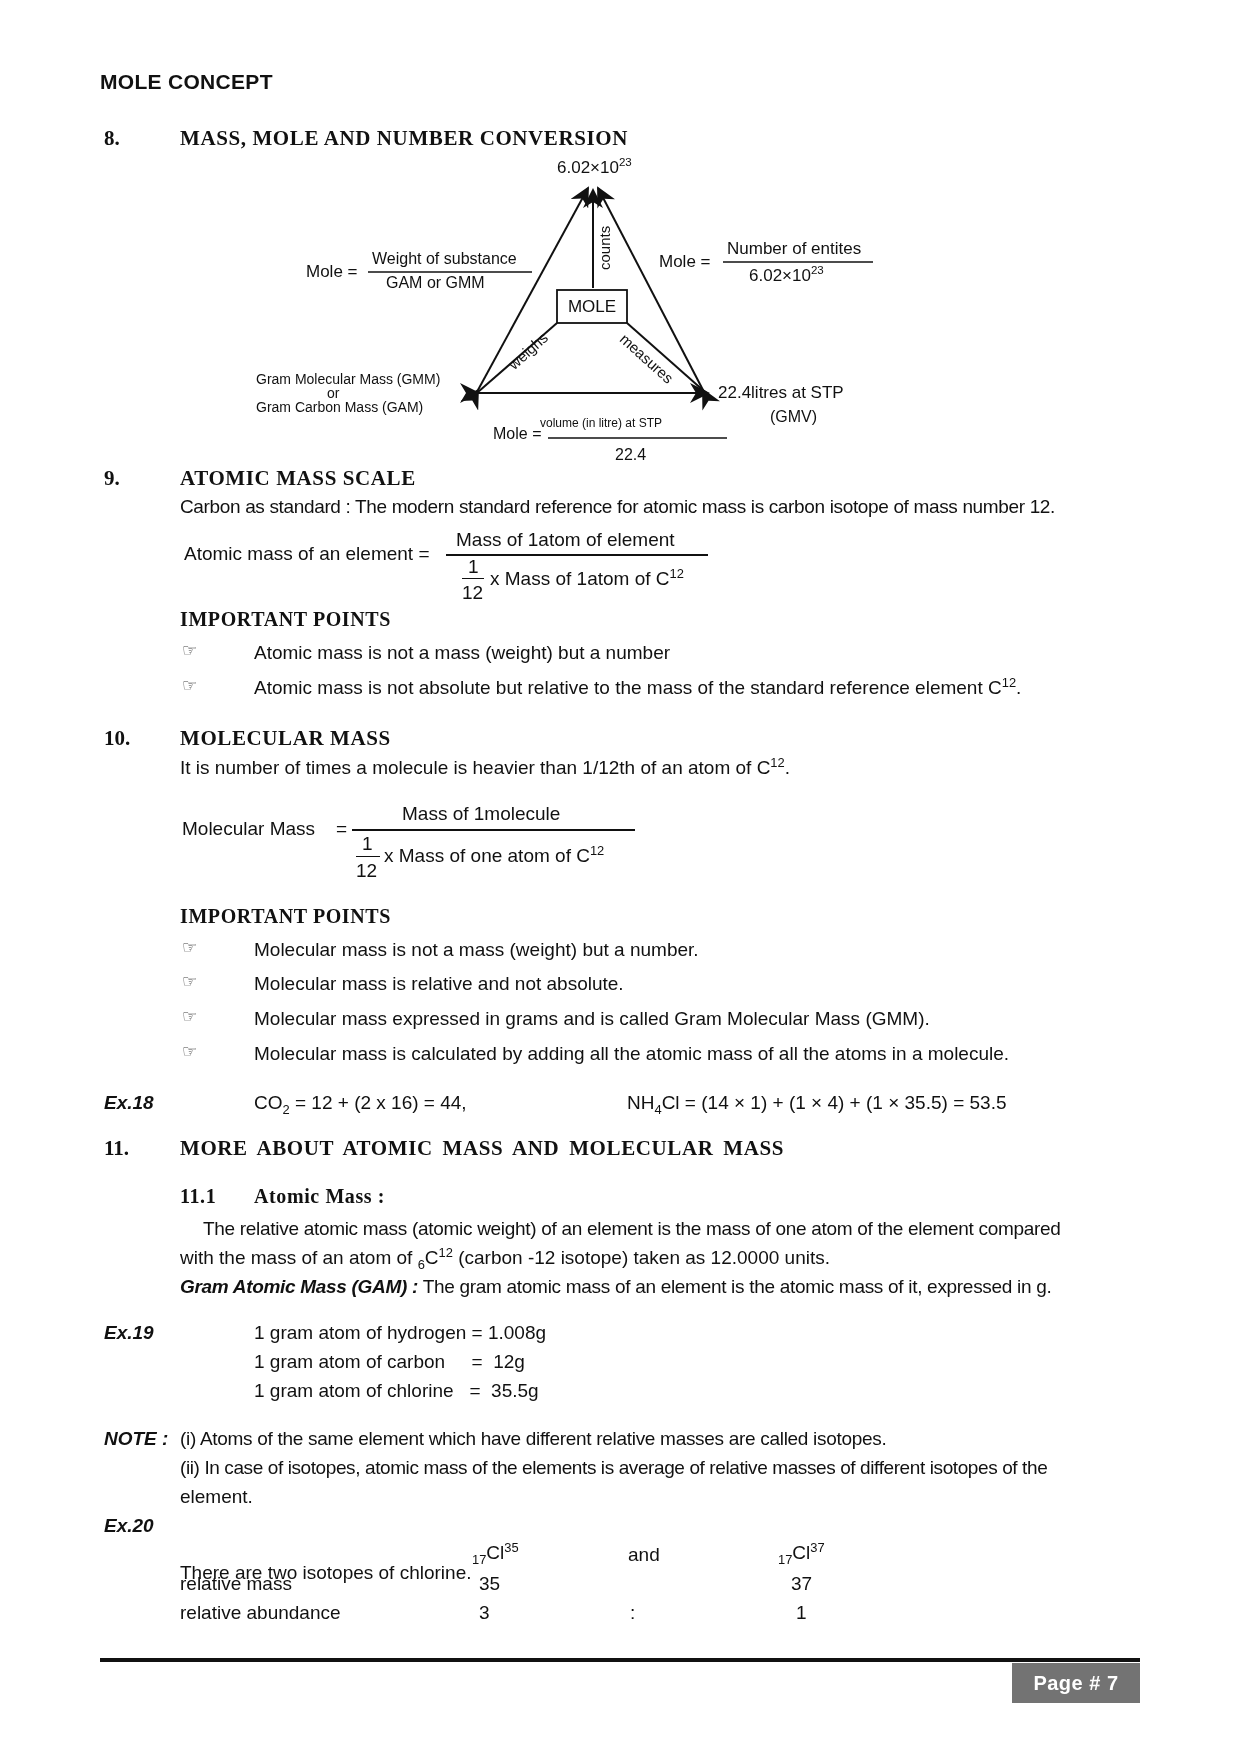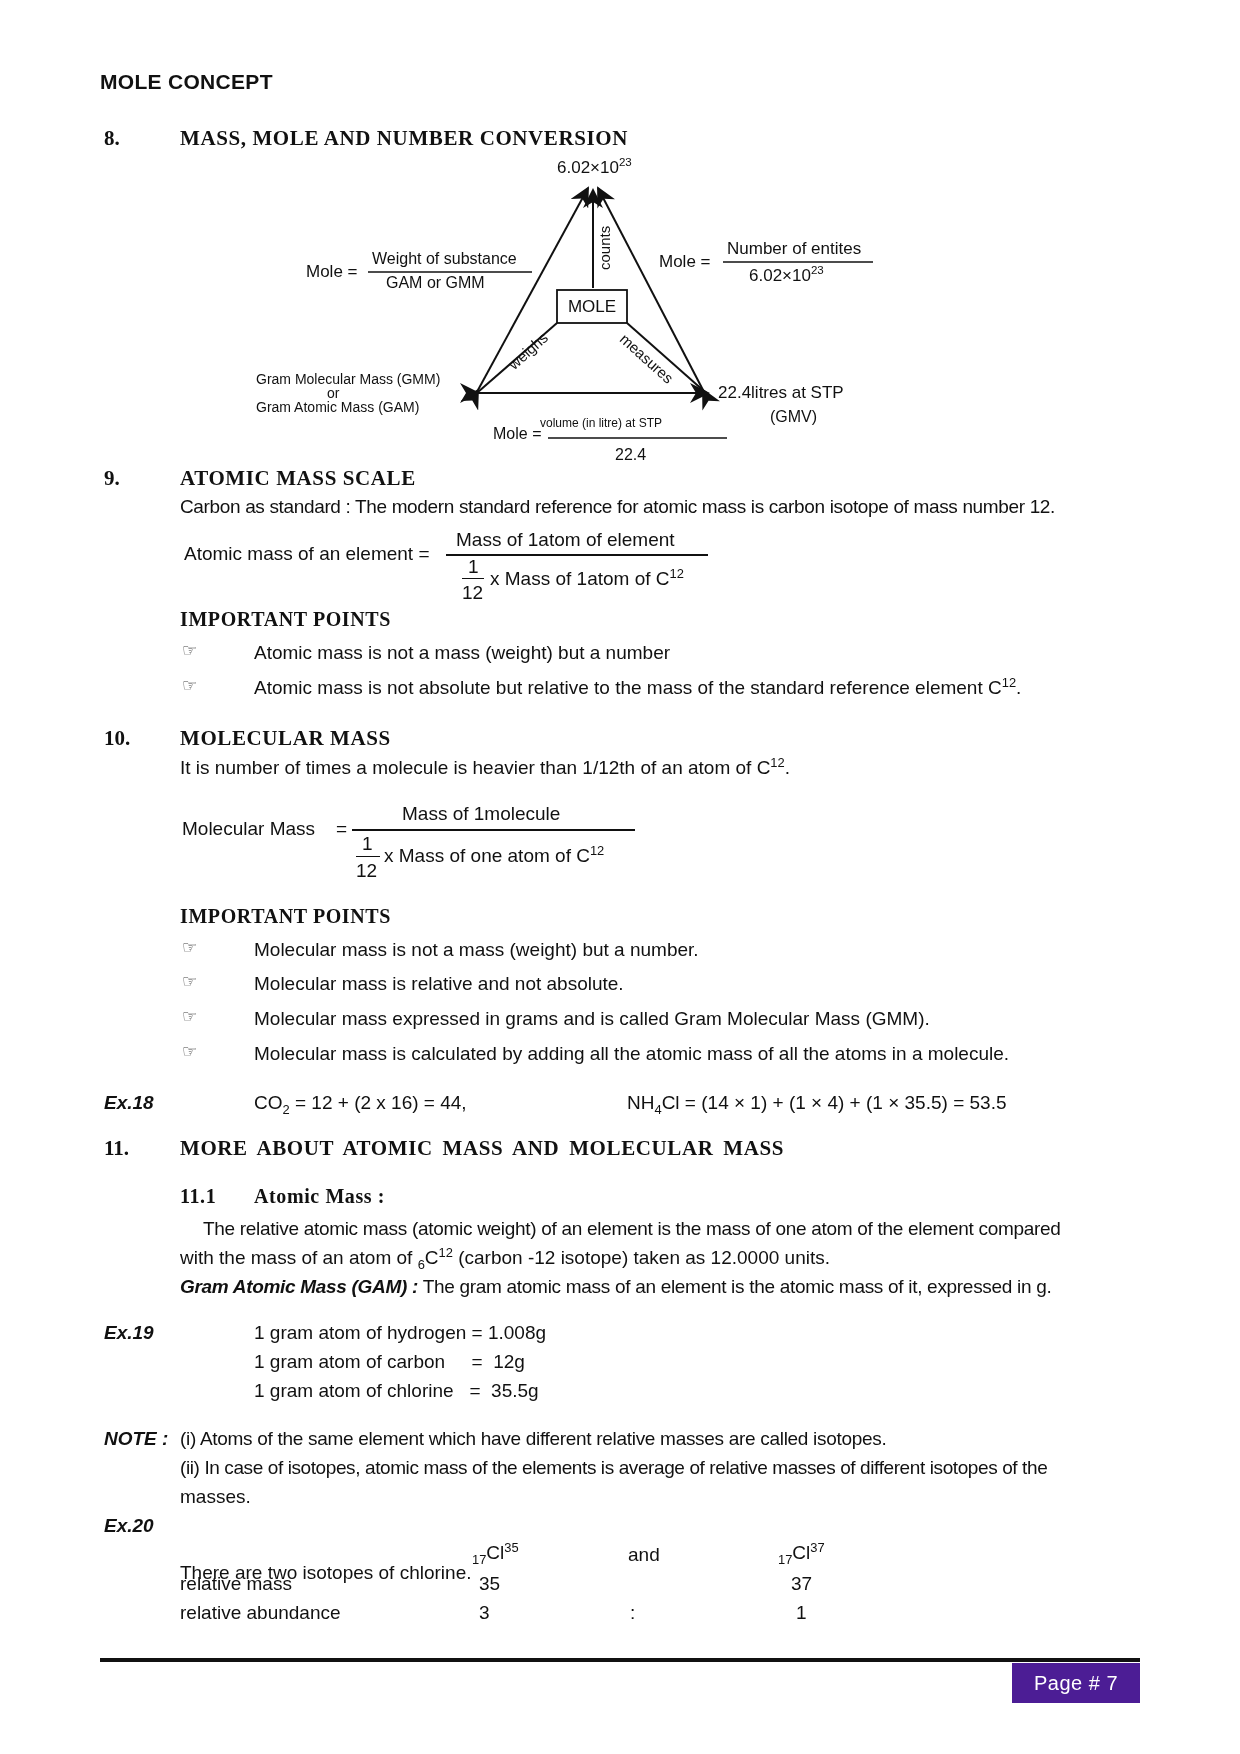--- a/index.html
+++ b/index.html
@@ -7,21 +7,21 @@
   .abs { position: absolute; white-space: nowrap; }
   .hdr { font-weight: bold; font-size: 21px; letter-spacing: 0.3px; }
   .sec-num { font-family: "Liberation Serif", serif; font-weight: bold; font-size: 21px; }
   .sec-title { font-family: "Liberation Serif", serif; font-weight: bold; font-size: 21px; letter-spacing: 0.6px; }
   .body { font-size: 19px; }
   .small { font-size: 15px; }
   .diag { font-size: 17px; }
   sup, sub { font-size: 68%; line-height: 0; }
   .bullet { font-size: 17px; color: #444; }
   .rule { position: absolute; left: 100px; width: 1040px; height: 4px; background: #111; top: 1658px; }
-  .page-box { position: absolute; left: 1012px; top: 1663px; width: 128px; height: 40px; background: #4c1d95; color: #fff; font-weight: normal; font-size: 20px; display: flex; align-items: center; justify-content: center; letter-spacing: 0.5px; }
+  .page-box { position: absolute; left: 1012px; top: 1663px; width: 128px; height: 40px; background: #737373; color: #fff; font-weight: bold; font-size: 20px; display: flex; align-items: center; justify-content: center; letter-spacing: 0.5px; }
   .bold { font-weight: bold; font-style: italic; }
 </style>
 </head>
 <body>
 
 <div class="abs hdr" style="left:100px; top:70px;">MOLE CONCEPT</div>
 
 <div class="abs sec-num" style="left:104px; top:126px;">8.</div>
 <div class="abs sec-title" style="left:180px; top:126px;">MASS, MOLE AND NUMBER CONVERSION</div>
 
@@ -61,21 +61,21 @@
 <div class="abs small" style="left:372px; top:250px; font-size:16px;">Weight of substance</div>
 <div class="abs small" style="left:386px; top:274px; font-size:16px;">GAM or GMM</div>
 
 <div class="abs diag" style="left:659px; top:252px;">Mole =</div>
 <div class="abs diag" style="left:727px; top:239px;">Number of entites</div>
 <div class="abs diag" style="left:749px; top:266px;"><span>6.02×10</span><sup>23</sup></div>
 
 <div class="abs" style="left:256px; top:372px; font-size:14px; text-align:center; line-height:14px;">
   <div>Gram Molecular Mass (GMM)</div>
   <div style="text-align:center; margin-left:-30px;">or</div>
-  <div style="text-align:left; margin-top:0px;">Gram Atomic Mass  (GAM)</div>
+  <div style="text-align:left; margin-top:0px;">Gram Carbon Mass  (GAM)</div>
 </div>
 
 <div class="abs diag" style="left:718px; top:383px;">22.4litres at STP</div>
 <div class="abs small" style="left:770px; top:408px; font-size:16px;">(GMV)</div>
 
 <div class="abs small" style="left:493px; top:425px; font-size:16px;">Mole =</div>
 <div class="abs small" style="left:540px; top:416px; font-size:12px;">volume (in litre) at STP</div>
 <div class="abs small" style="left:615px; top:446px; font-size:16px;">22.4</div>
 
 <div class="abs sec-num" style="left:104px; top:466px;">9.</div>
@@ -133,21 +133,21 @@
 <div class="abs body" style="left:180px; top:1276px; letter-spacing:-0.3px;"><span class="bold">Gram Atomic Mass (GAM) :</span><span> The gram atomic mass of an element is the atomic mass of it, expressed in g.</span></div>
 
 <div class="abs body bold" style="left:104px; top:1322px;">Ex.19</div>
 <div class="abs body" style="left:254px; top:1322px; white-space:pre;">1 gram atom of hydrogen = 1.008g</div>
 <div class="abs body" style="left:254px; top:1351px; white-space:pre;">1 gram atom of carbon     =  12g</div>
 <div class="abs body" style="left:254px; top:1380px; white-space:pre;">1 gram atom of chlorine   =  35.5g</div>
 
 <div class="abs body bold" style="left:104px; top:1428px;">NOTE :</div>
 <div class="abs body" style="left:180px; top:1428px; letter-spacing:-0.3px;">(i) Atoms of the same element which have different relative masses are called isotopes.</div>
 <div class="abs body" style="left:180px; top:1457px; letter-spacing:-0.4px;">(ii) In case of isotopes, atomic mass of the elements is average of relative masses of different isotopes of the</div>
-<div class="abs body" style="left:180px; top:1486px;">masses.</div>
+<div class="abs body" style="left:180px; top:1486px;">element.</div>
 
 <div class="abs body bold" style="left:104px; top:1515px;">Ex.20</div>
 <div class="abs body" style="left:180px; top:1515px;margin-top:47px;">There are two isotopes of chlorine.</div>
 
 <div class="abs body" style="left:472px; top:1542px;"><sub>17</sub><span>Cl</span><sup>35</sup></div>
 <div class="abs body" style="left:628px; top:1544px;">and</div>
 <div class="abs body" style="left:778px; top:1542px;"><sub>17</sub><span>Cl</span><sup>37</sup></div>
 
 <div class="abs body" style="left:180px; top:1573px;">relative mass</div>
 <div class="abs body" style="left:479px; top:1573px;">35</div>

